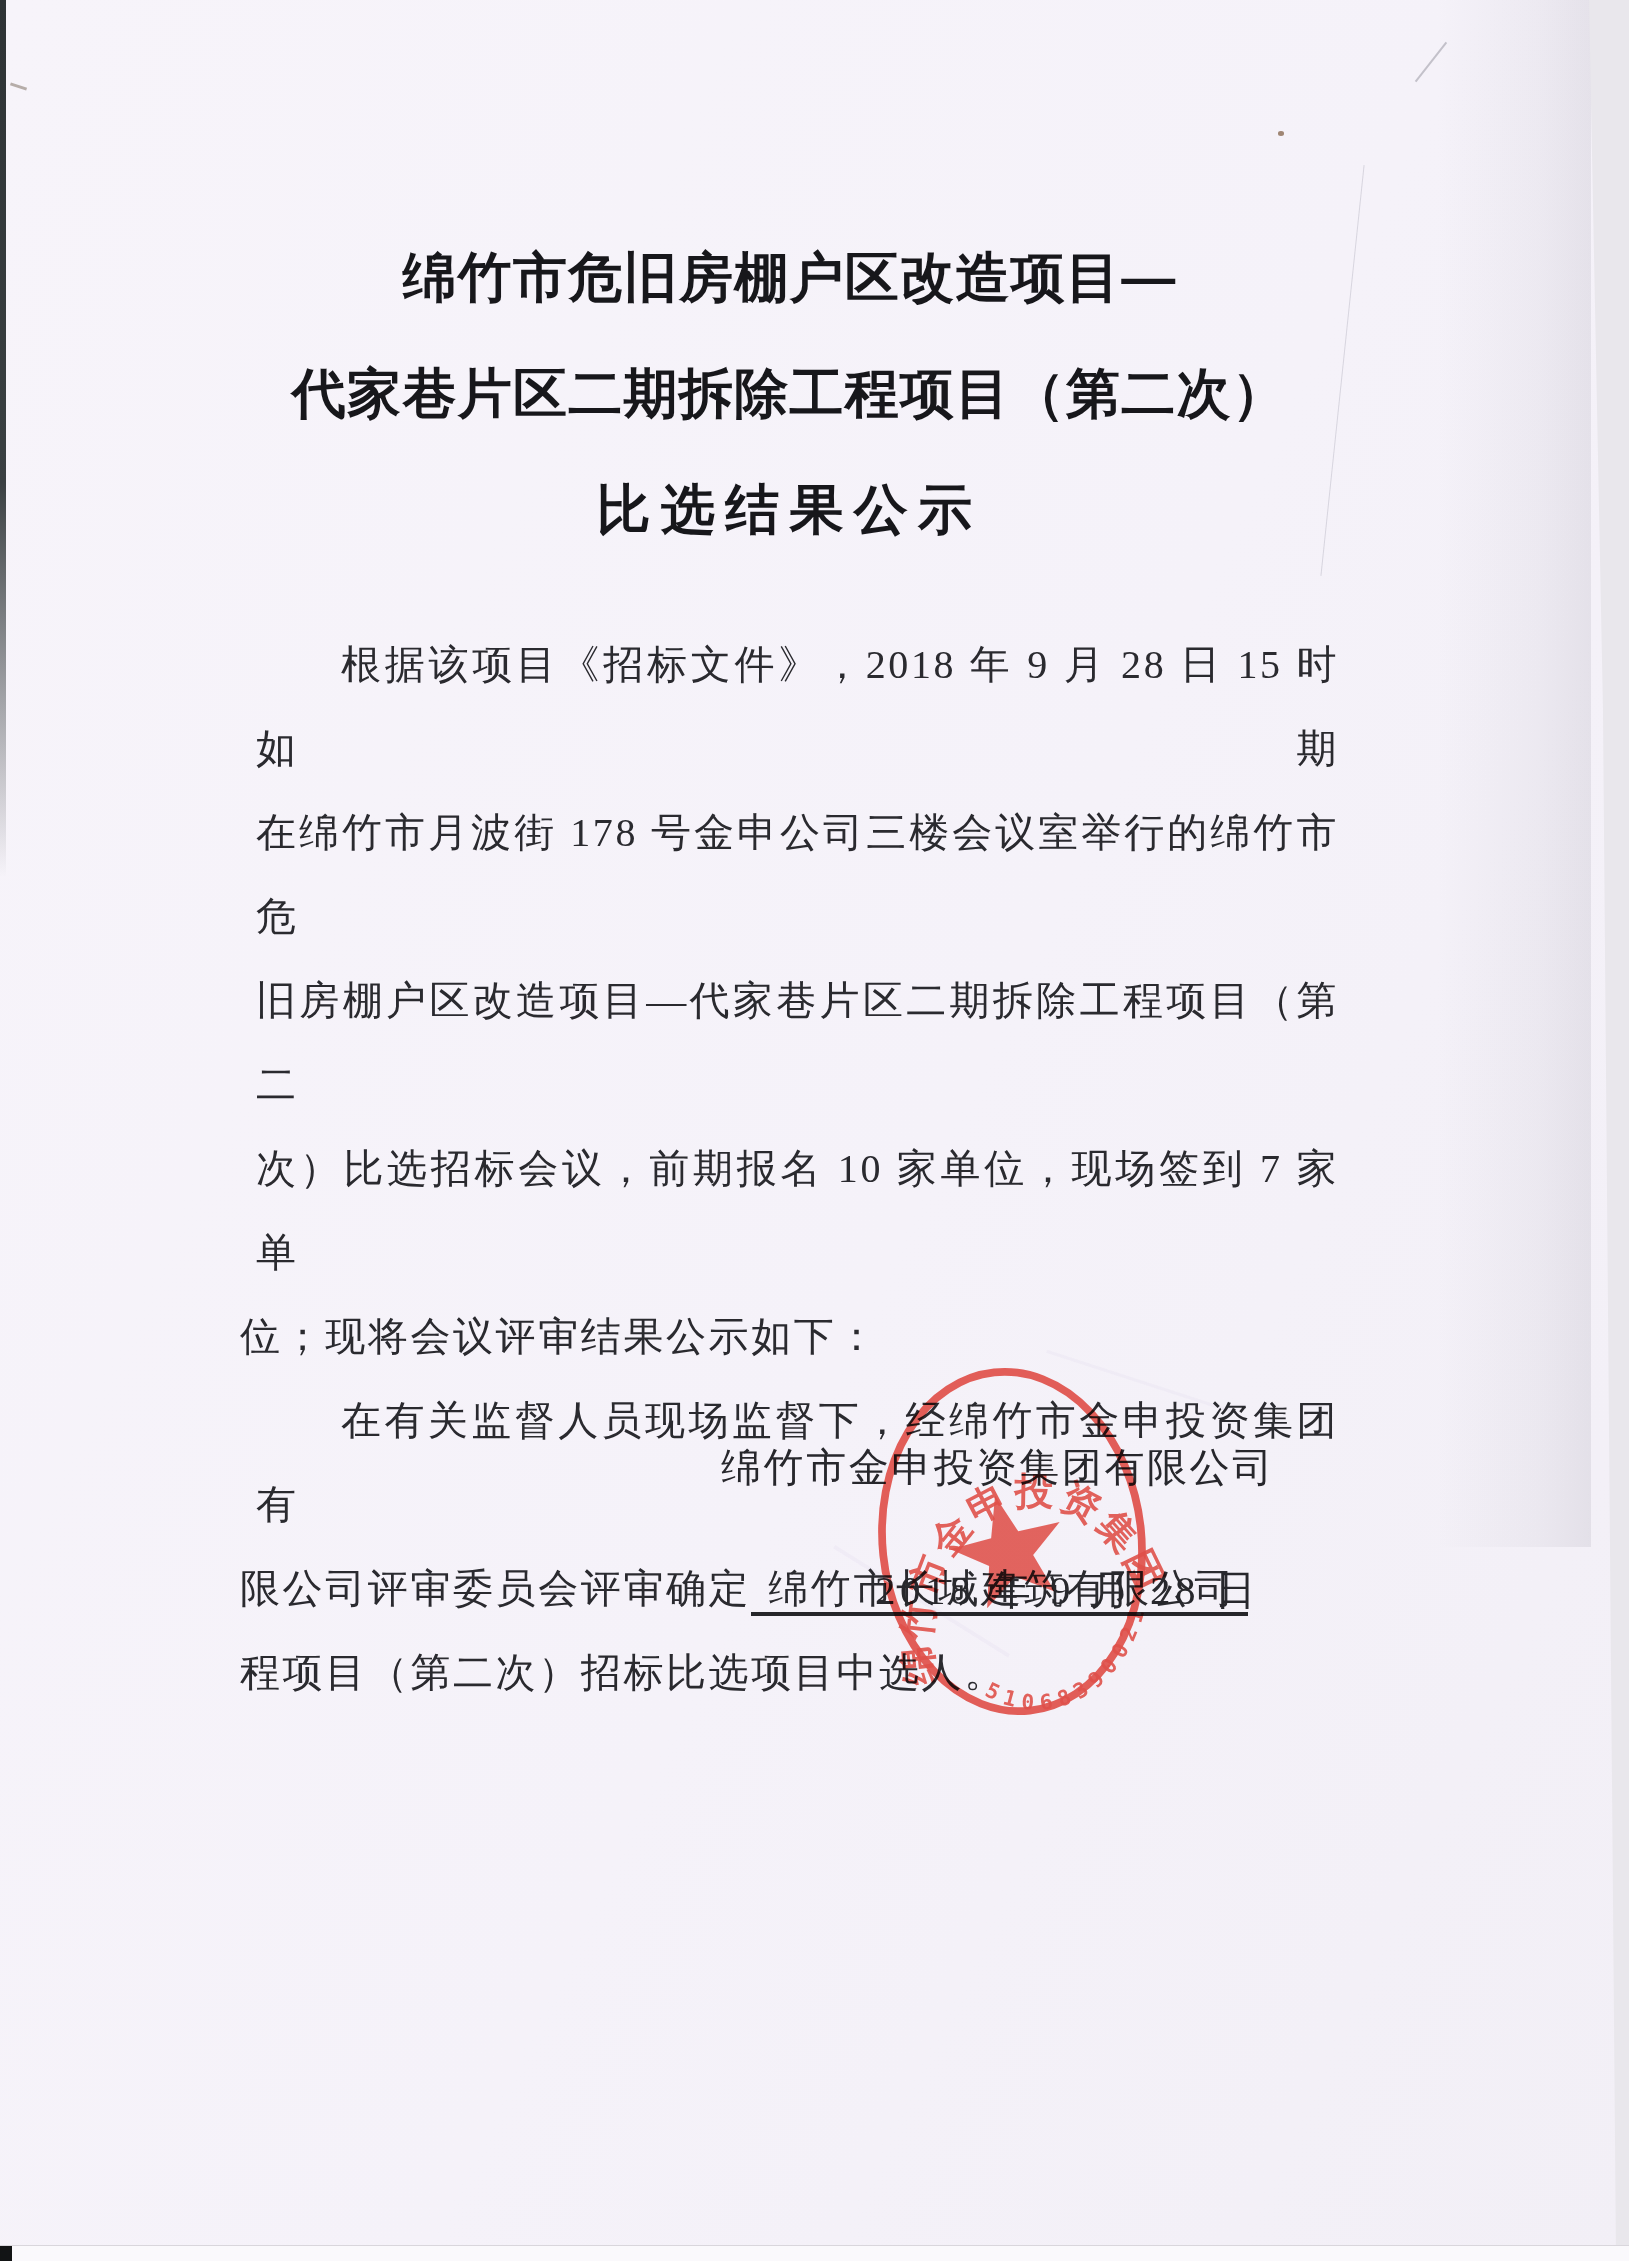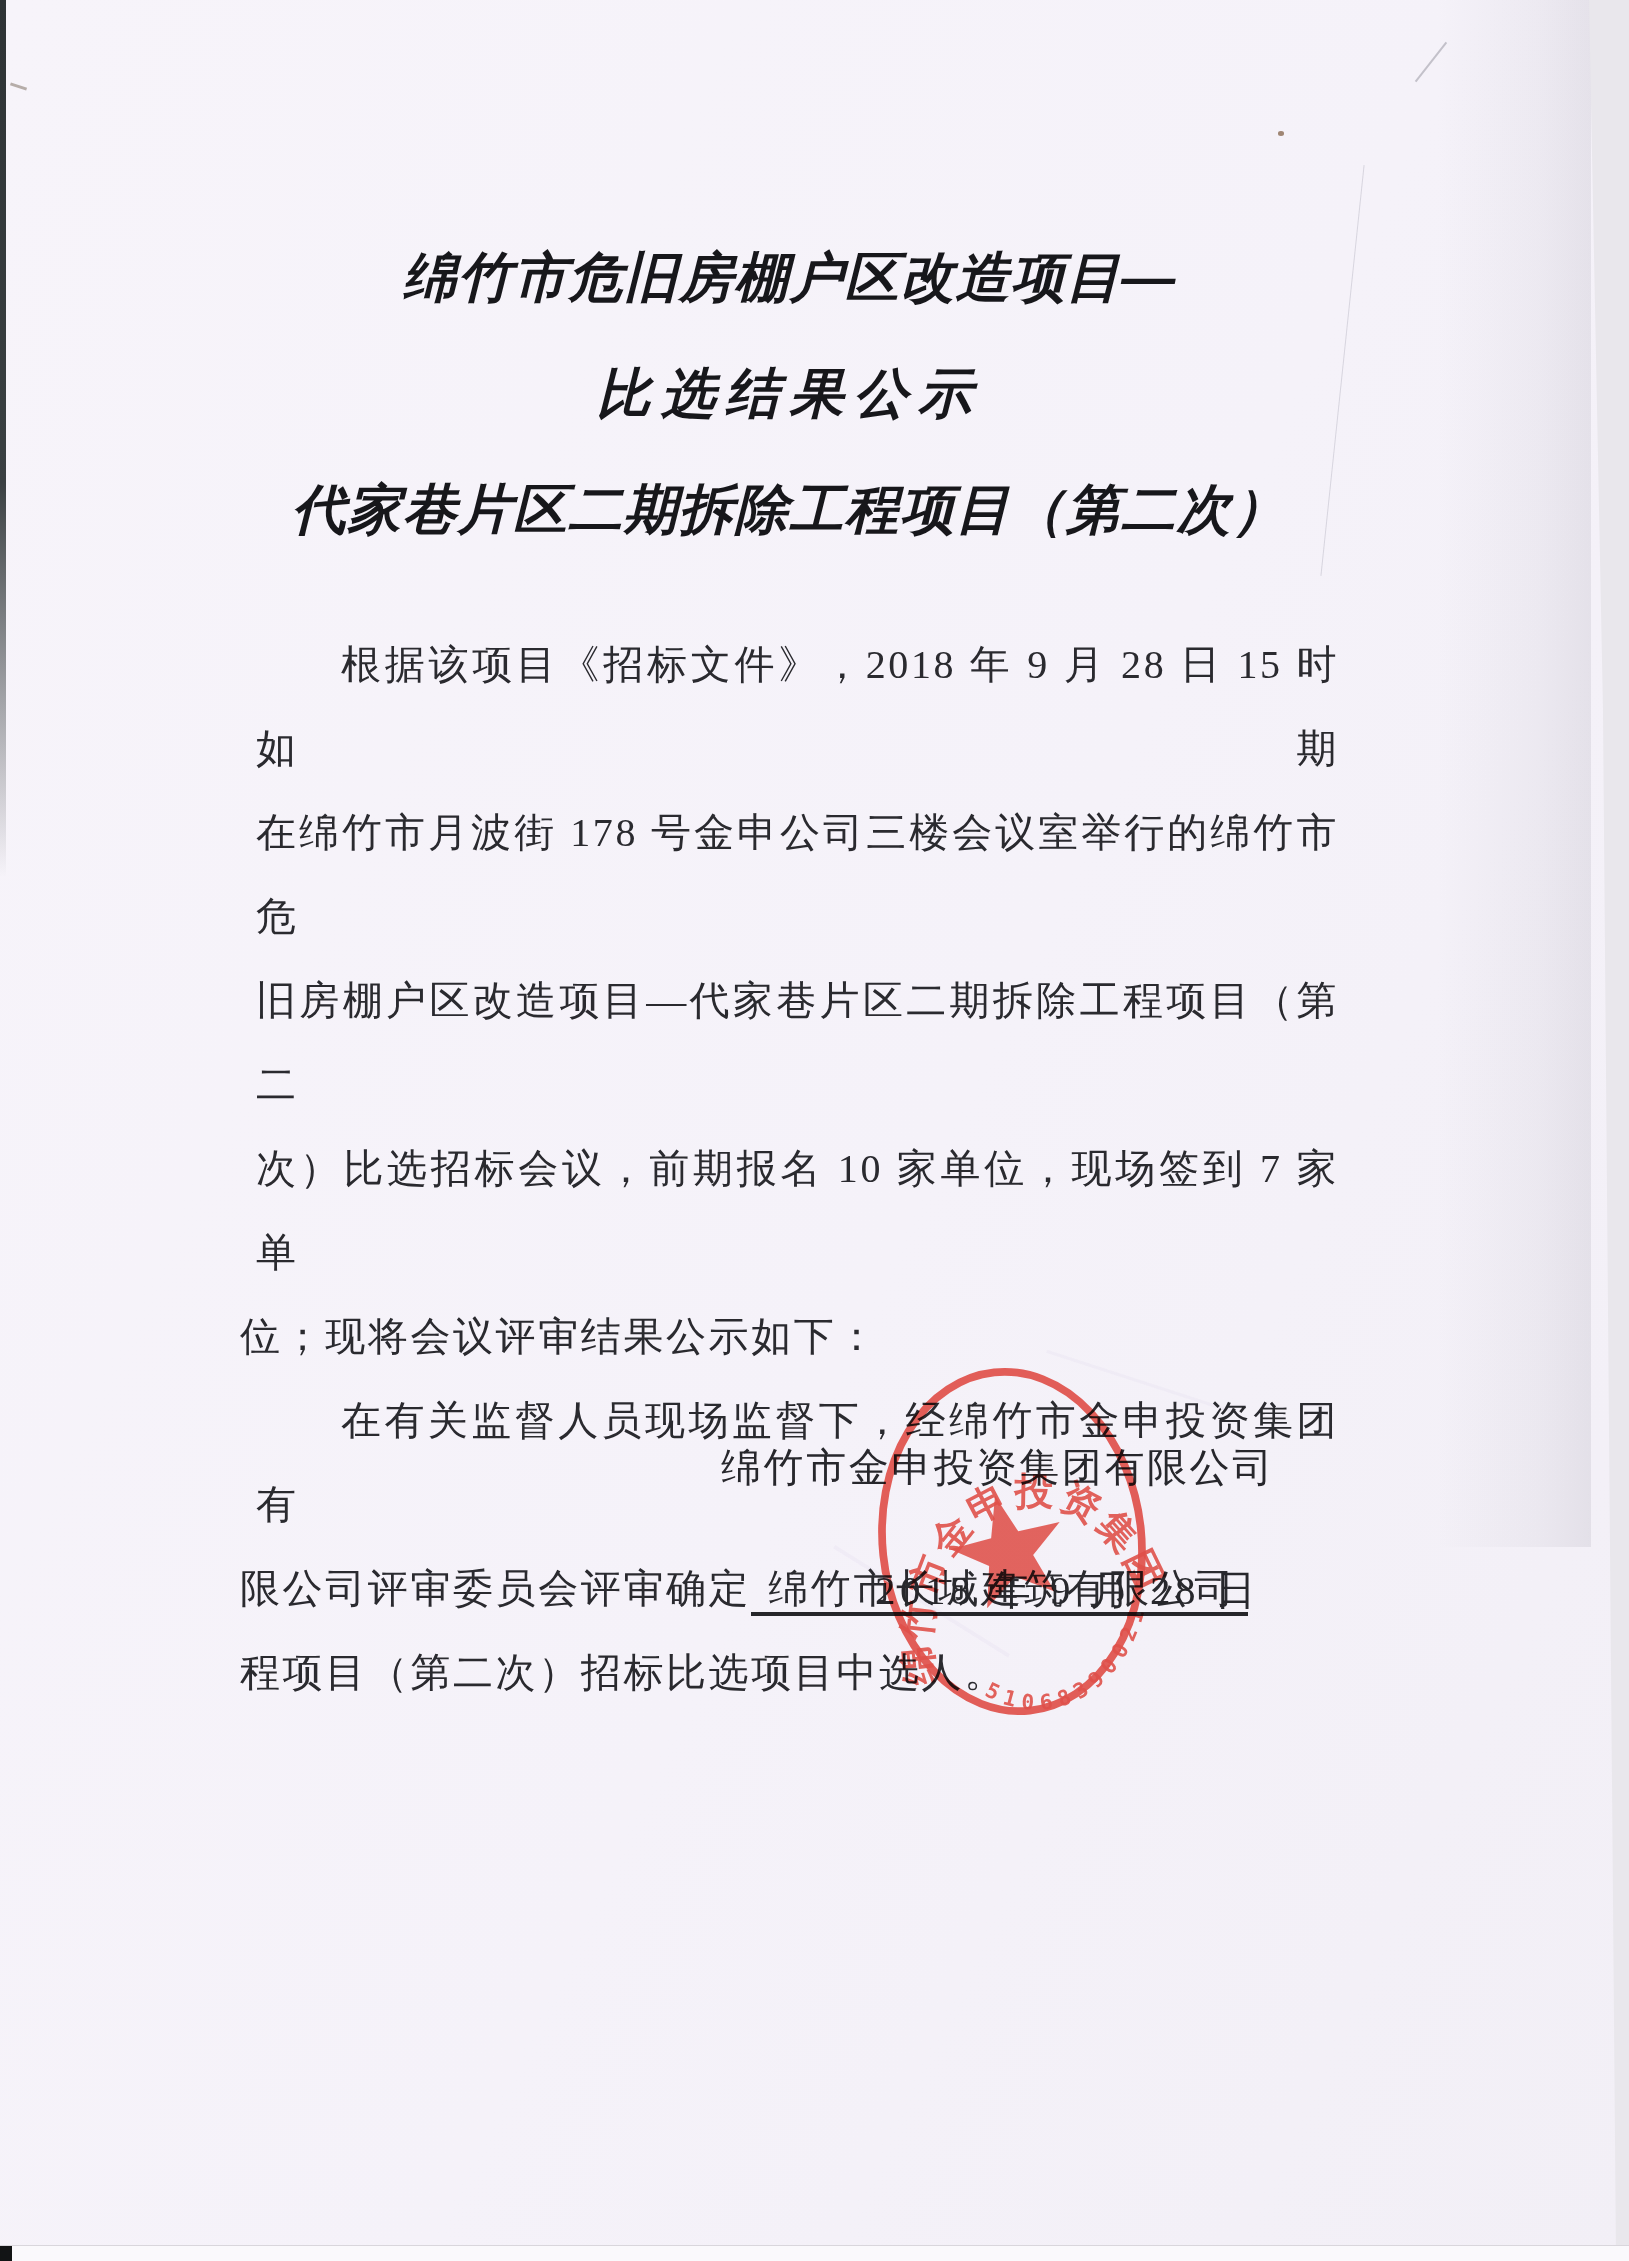--- a/index.html
+++ b/index.html
@@ -44,21 +44,21 @@
     background:rgba(100,100,118,0.20);transform:rotate(6deg);
   }
   .crease-2{
     position:absolute;left:1430px;top:37px;width:1.9px;height:50px;
     background:rgba(90,90,102,0.32);transform:rotate(38deg);
   }
   
   .title-block{
     position:absolute;left:240px;top:219px;width:1099px;text-align:center;
     font-family:"Liberation Sans","DejaVu Sans",sans-serif;
-    font-weight:700;color:#17171b;font-style:italic;
+    font-weight:700;color:#17171b;
   }
   .title-line{font-size:54px;line-height:116px;white-space:nowrap;letter-spacing:1.3px;}
   .title-line.spaced{letter-spacing:10.3px;}
   .body-block{
     position:absolute;left:240px;top:623px;width:1099px;
     font-size:40px;line-height:84px;color:#2a2a2f;
     letter-spacing:2.6px;
   }
   .bline{white-space:nowrap;}
   .jline{text-align:justify;text-align-last:justify;white-space:normal;margin-left:16px;}
@@ -92,22 +92,22 @@
   }
 </style>
 </head>
 <body>
 
 <div class="paper">
   <div class="fold-shadow"></div>
 
   <div class="title-block">
     <div class="title-line">绵竹市危旧房棚户区改造项目—</div>
+    <div class="title-line">代家巷片区二期拆除工程项目（第二次）</div>
     <div class="title-line spaced">比选结果公示</div>
-    <div class="title-line">代家巷片区二期拆除工程项目（第二次）</div>
   </div>
 
   <div class="body-block">
     <div class="bline jline indent">根据该项目《招标文件》，2018 年 9 月 28 日 15 时如期</div>
     <div class="bline jline">在绵竹市月波街 178 号金申公司三楼会议室举行的绵竹市危</div>
     <div class="bline jline">旧房棚户区改造项目—代家巷片区二期拆除工程项目（第二</div>
     <div class="bline jline">次）比选招标会议，前期报名 10 家单位，现场签到 7 家单</div>
     <div class="bline">位；现将会议评审结果公示如下：</div>
 
     <div class="bline jline indent">在有关监督人员现场监督下，经绵竹市金申投资集团有</div>

